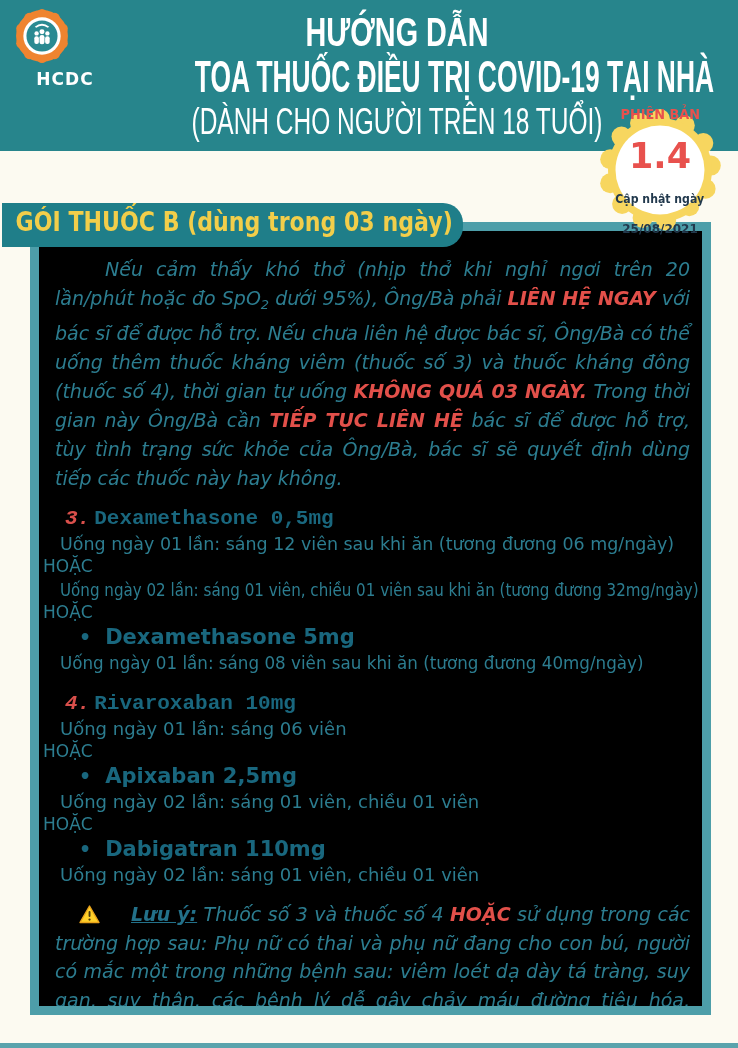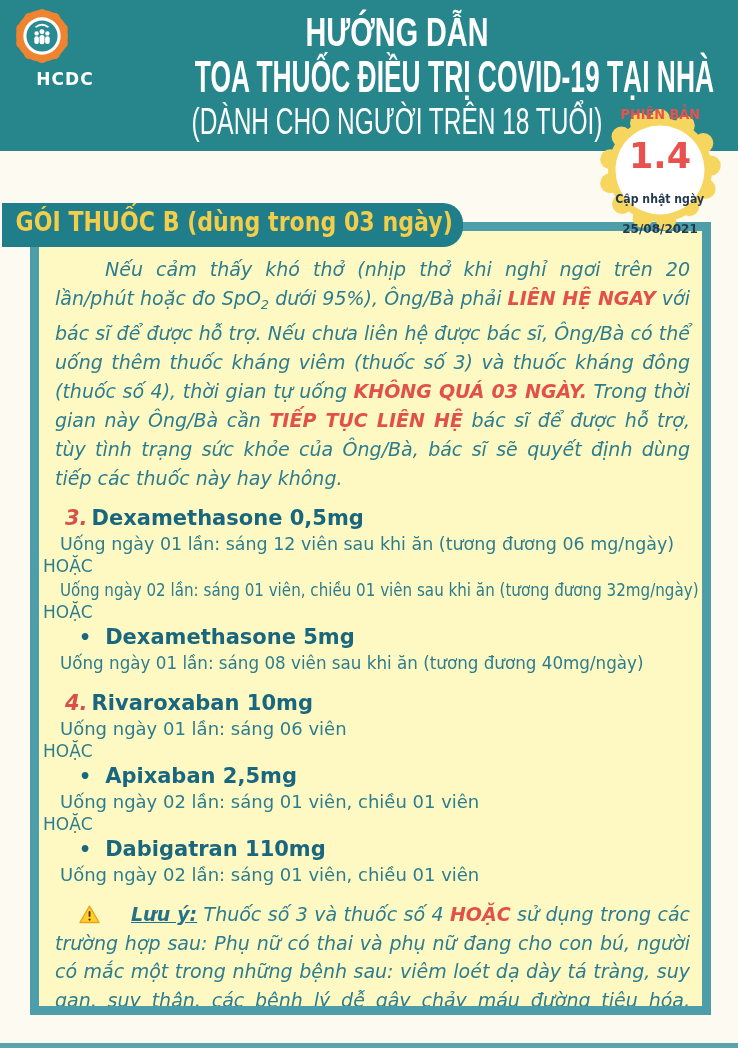--- a/index.html
+++ b/index.html
@@ -33,32 +33,32 @@
   .badge .bl3 { color:#22394d; font-weight:bold; font-size:12px; white-space:nowrap; }
 
   
   .pill { position:absolute; left:2px; top:203px; width:461px; height:44px; background:#1f7e89;
           border-radius:0 20px 20px 0; z-index:4; overflow:hidden; }
   .pill span { display:inline-block; color:#f2ce4a; font-weight:bold; font-size:26px; line-height:39px;
                padding-left:16px; white-space:nowrap; transform:scaleX(0.85); transform-origin:left center; }
 
   
   .box { position:absolute; left:30px; top:222px; width:681px; height:793px; box-sizing:border-box;
-         background:#fef9c3; border:9px solid #4d9ea9; padding:24px 10px 0 4px; overflow:hidden; z-index:1; }
+         background:#000000; border:9px solid #4d9ea9; padding:24px 10px 0 4px; overflow:hidden; z-index:1; }
 
   .intro, .note-p {
     margin:0 2px 0 12px; font-size:19px; font-style:italic; color:#2c7d90;
     line-height:29px; text-align:justify;
   }
   .intro { text-indent:50px; }
   .red-b { color:#e2504a; font-weight:bold; }
   .sub { font-size:13px; vertical-align:-4px; }
 
   .med-group { margin-top:12px; }
-  .med-head { font-size:21px; font-weight:bold; color:#19677e; margin-left:22px; line-height:27px; }
+  .med-head { font-size:21px; font-weight:bold; color:#19677e; margin-left:22px; line-height:27px;font-family:Liberation Mono, monospace; }
   .med-head .num { color:#d94f4b; font-style:italic; margin-right:4px; }
   .alt-head { font-size:21px; font-weight:bold; color:#19677e; margin-left:36px; line-height:27px; }
   .alt-head .blt { margin-right:14px; font-size:19px; }
   .dose { font-size:18px; color:#2c7d90; margin-left:17px; line-height:23px; white-space:nowrap; transform-origin:left center; }
   .or { font-size:17px; color:#2c7d90; margin-left:0; line-height:23px; }
   .sx97 { transform:scaleX(0.97); } .sx93 { transform:scaleX(0.93); } .sx84 { transform:scaleX(0.84); }
 
   .note-p { margin-top:14px; text-indent:24px; line-height:28.5px; }
   .warn-label { font-weight:bold; text-decoration:underline; color:#23718a;margin-left:24px; }
   .warn-icon { display:inline-block; vertical-align:-3px; margin-right:7px; }

